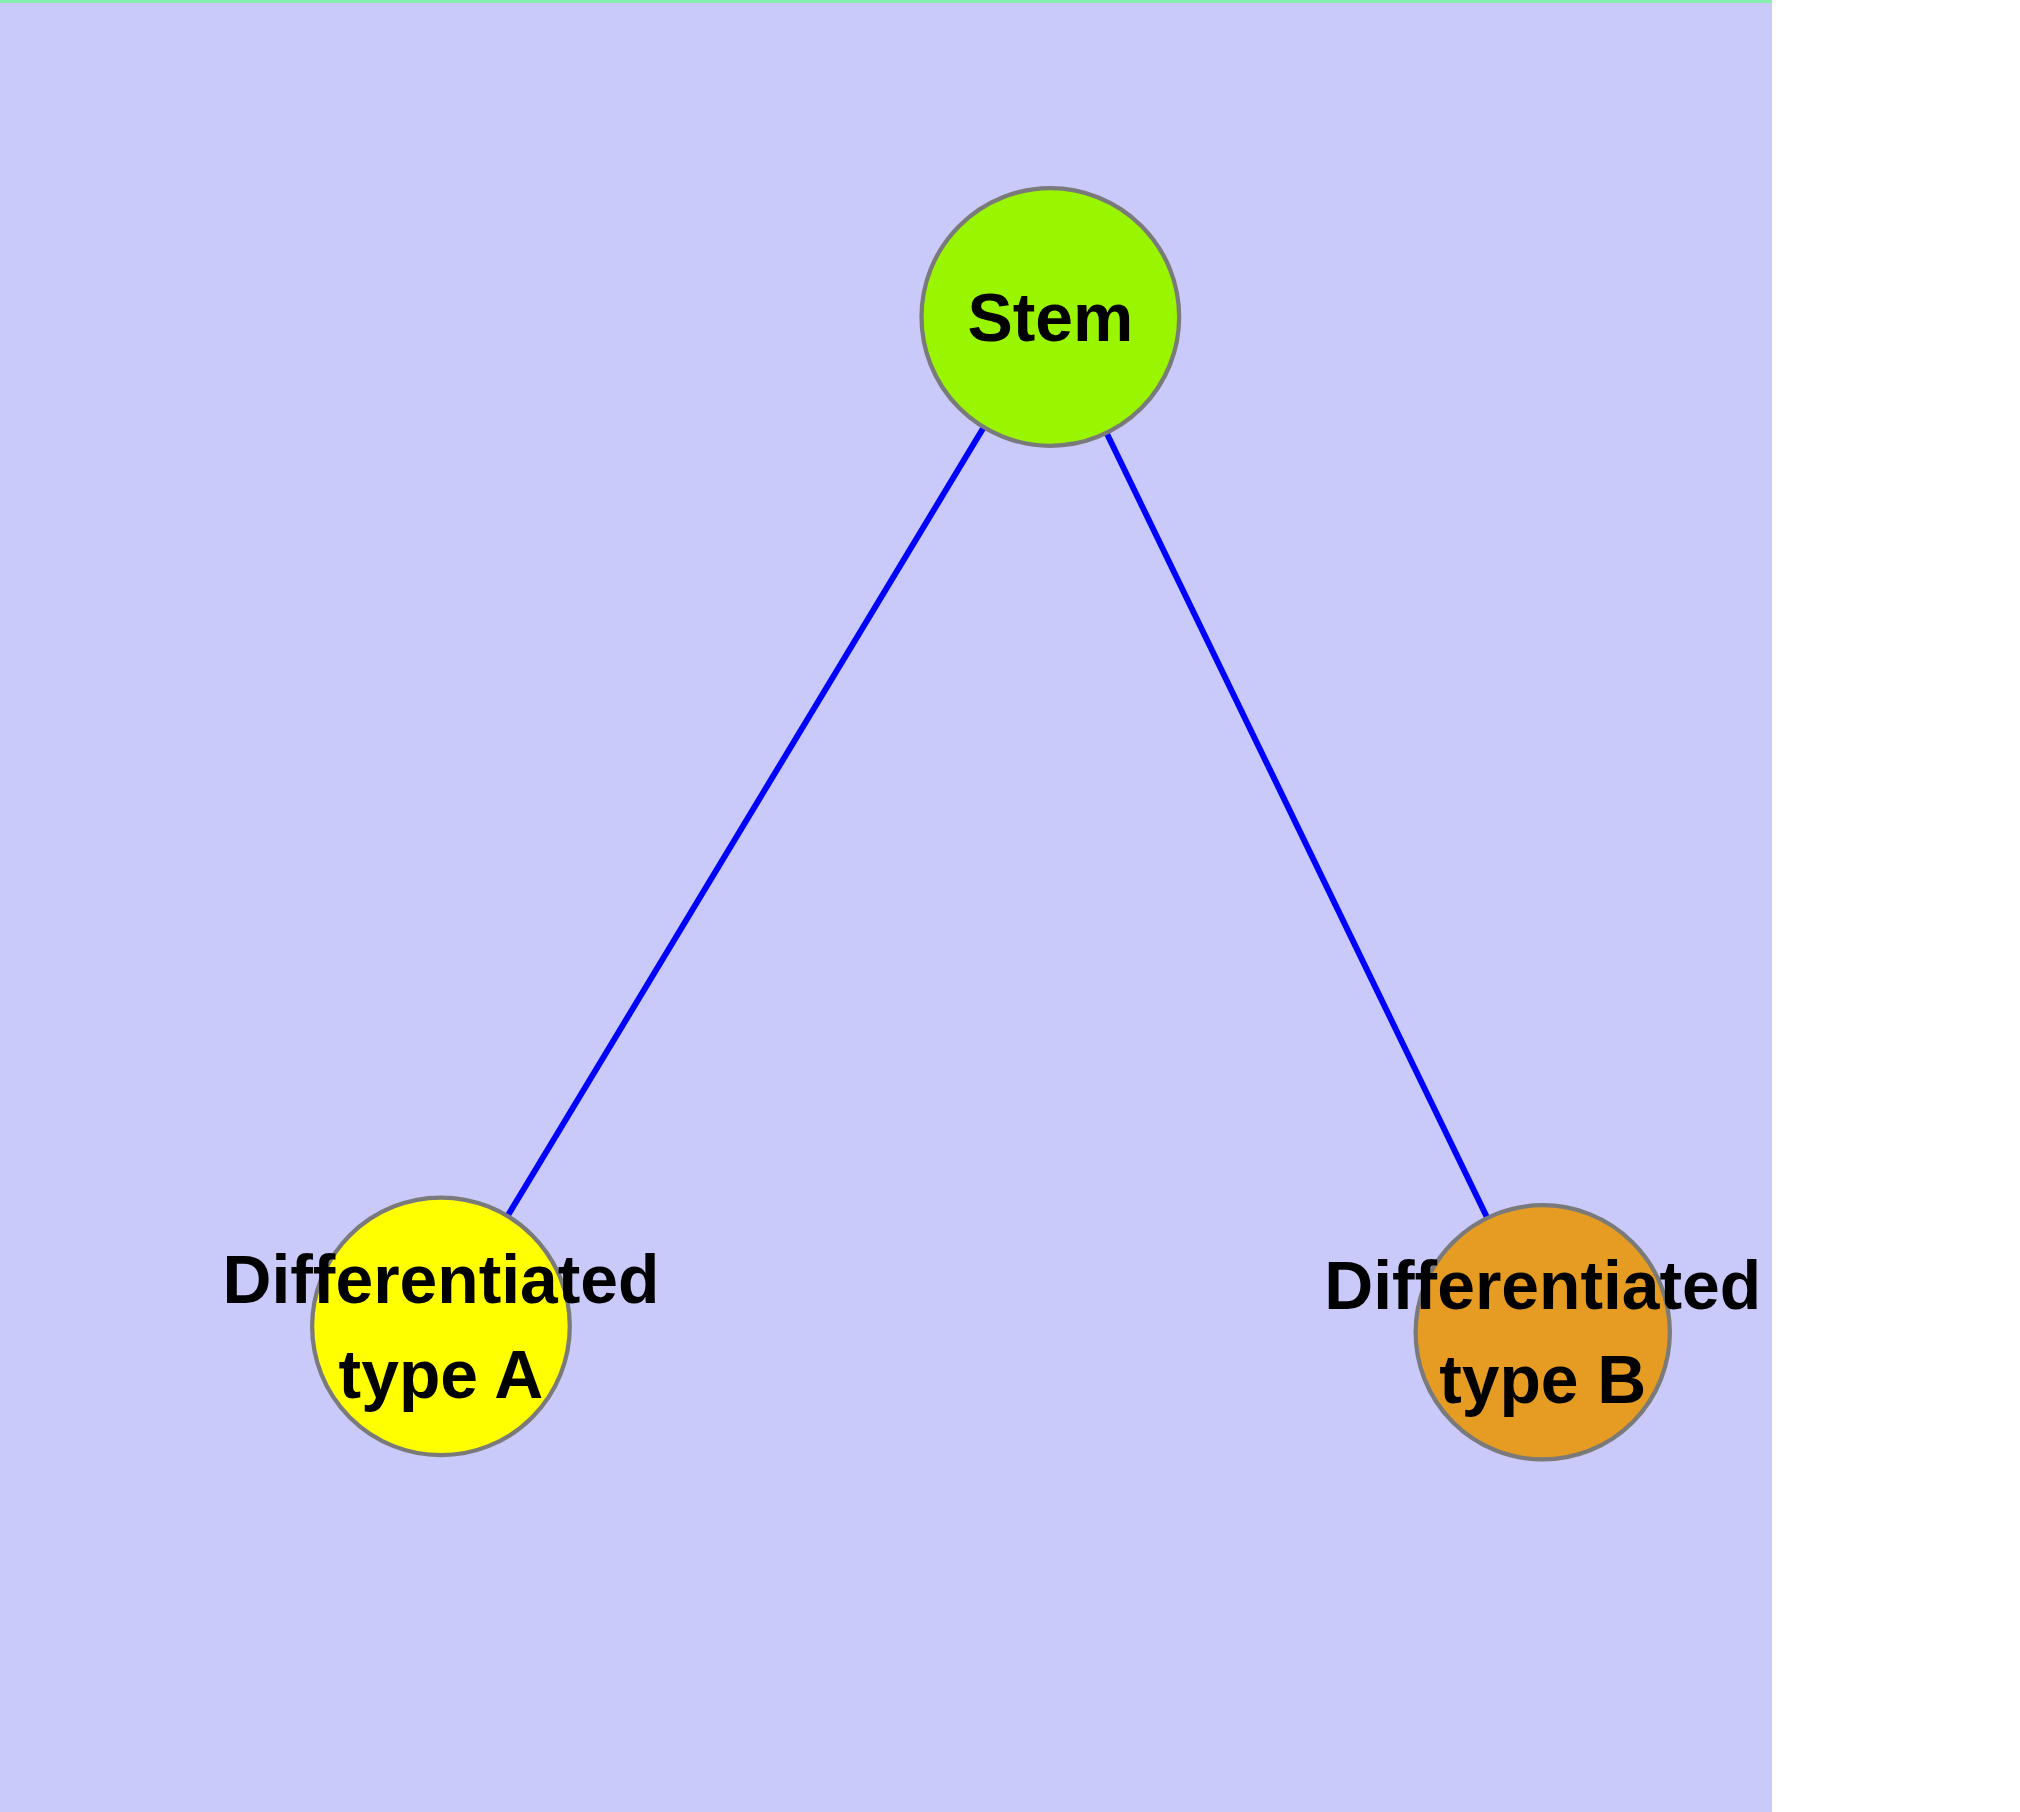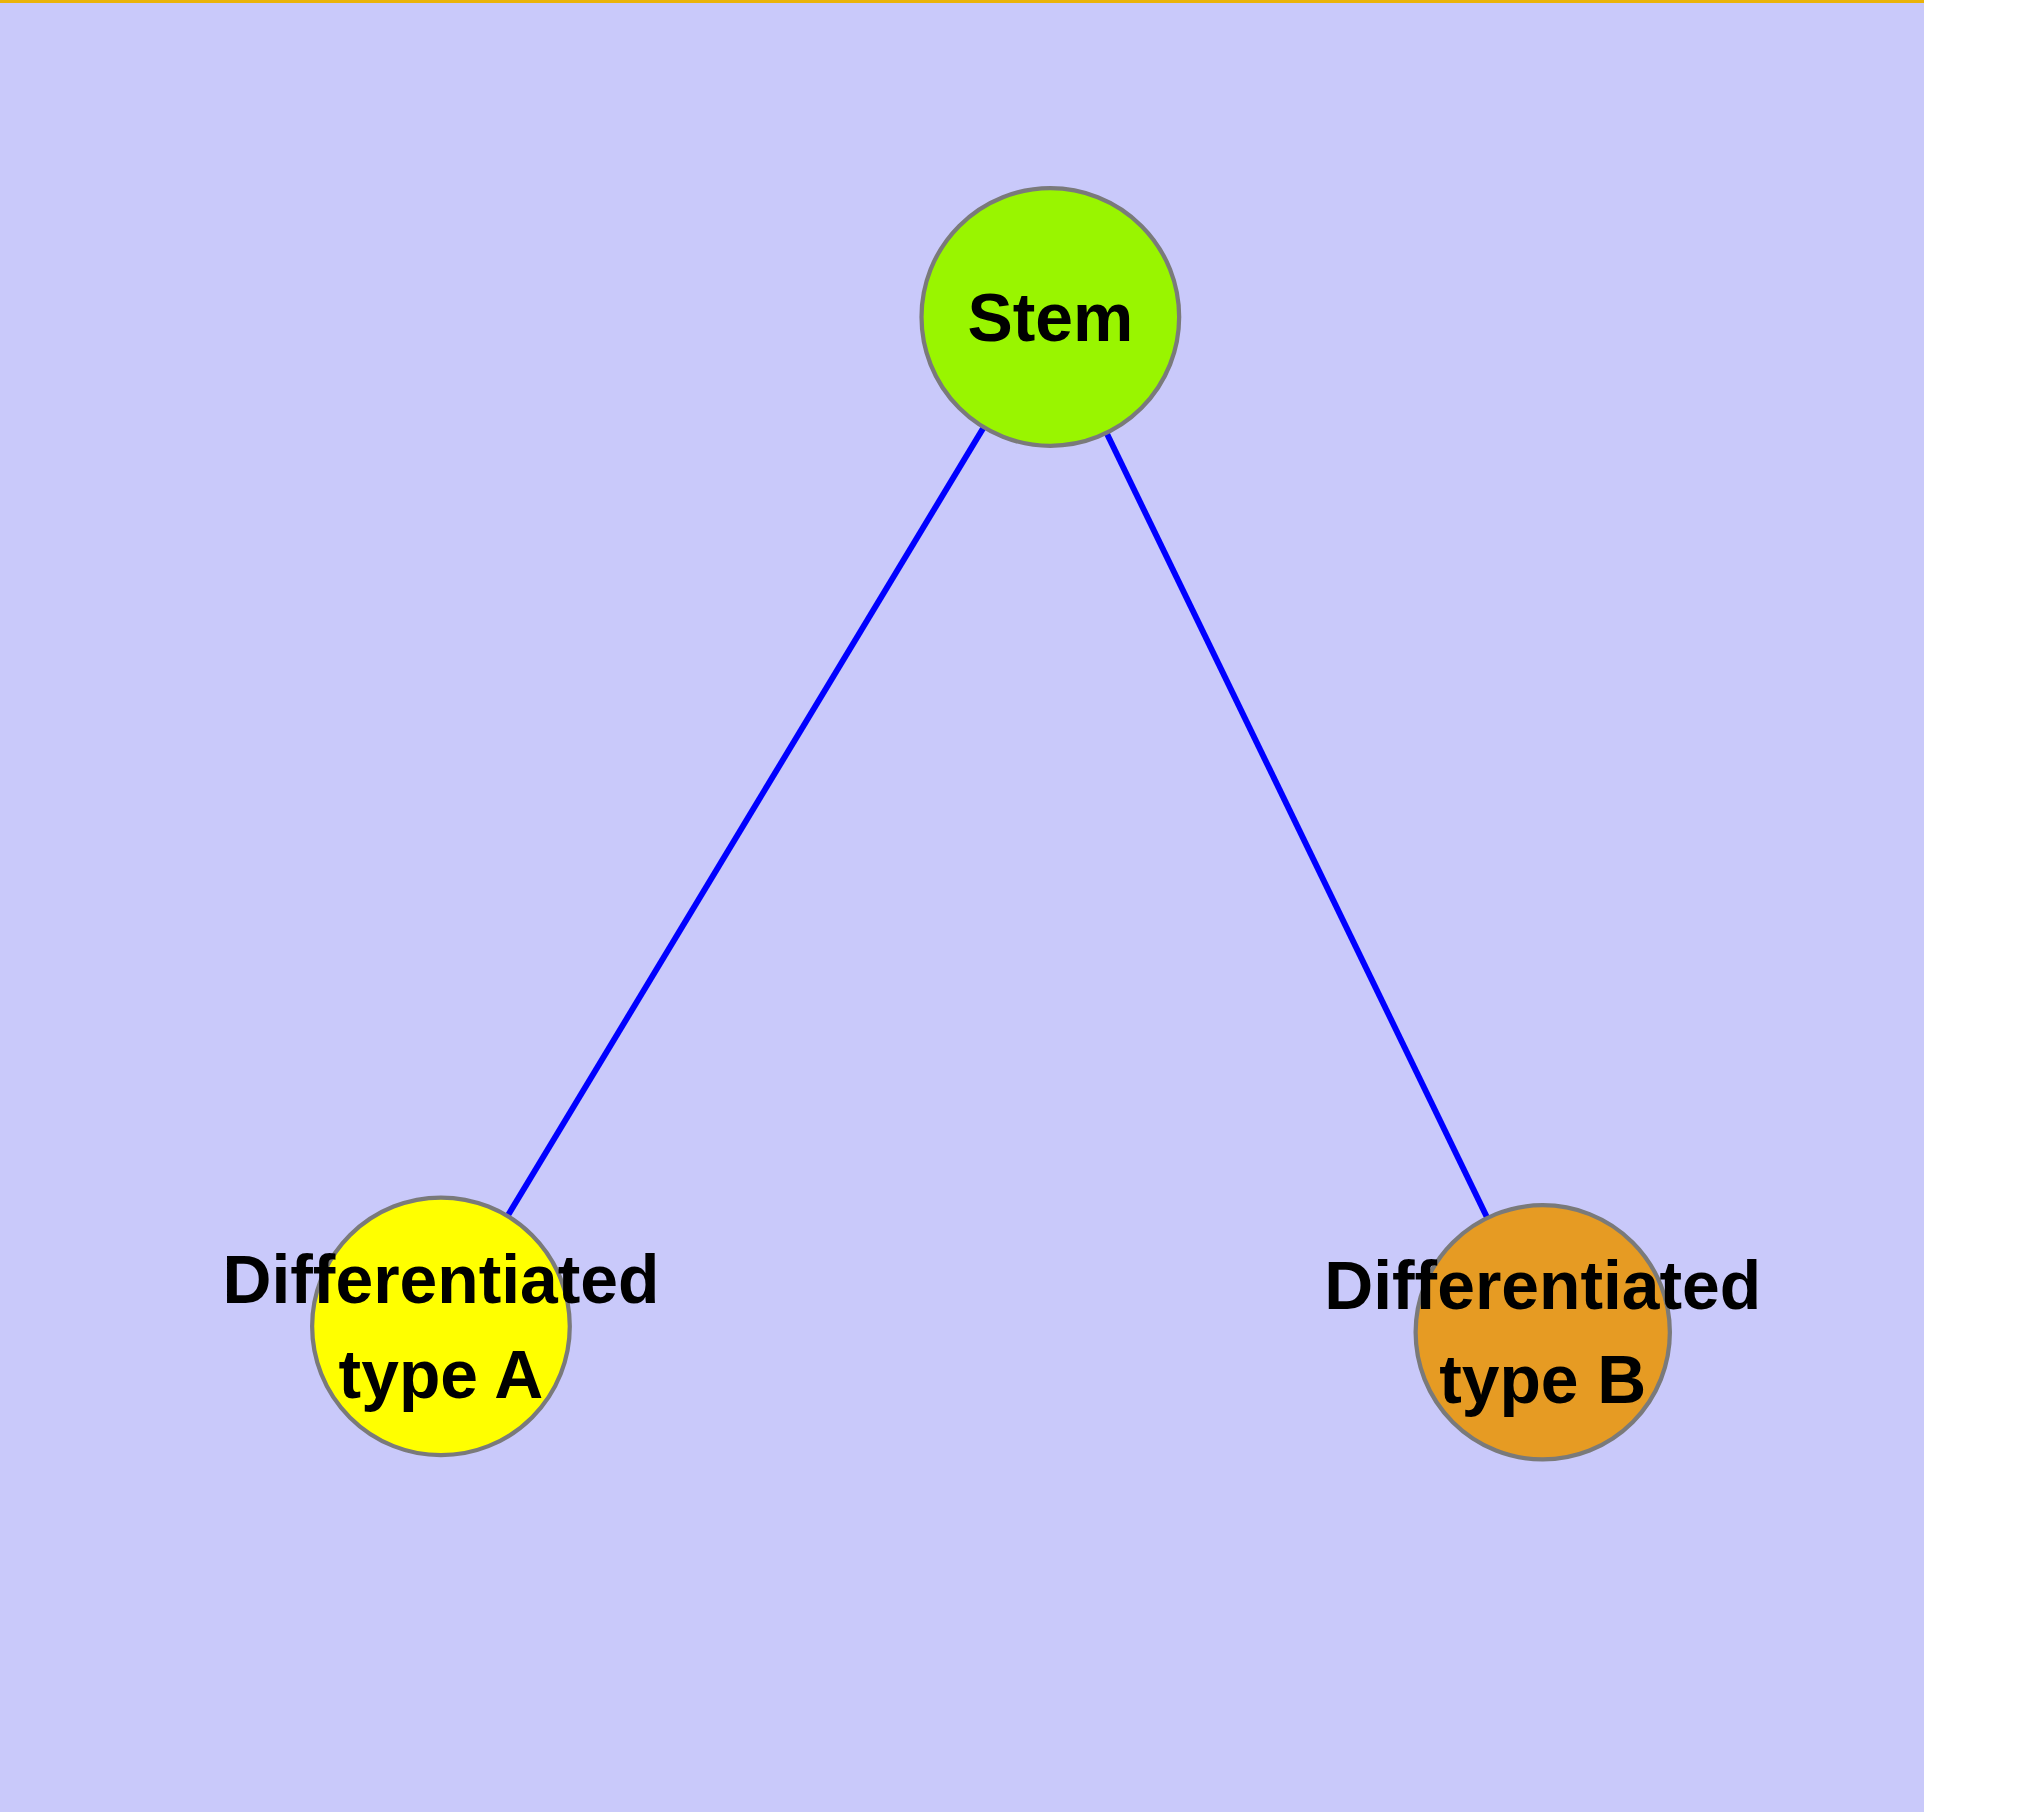--- a/index.html
+++ b/index.html
@@ -2,23 +2,23 @@
 <html style="font-size:13.6px"><head>
 <meta charset="utf-8">
 <style>
   html, body {
     margin: 0;
     padding: 0;
     background: #ffffff;
   }
   .page {
     position: relative;
-    width: 1924px;
+    width: 1772px;
     height: 1812px;
-    background: #eab308;
+    background: #86efac;
     overflow: hidden;
     font-family: "Liberation Sans", "DejaVu Sans", sans-serif;
   }
   .canvas-bg {
     position: absolute;
     left: 0;
     right: 0;
     top: 3.4px;
     bottom: 0;
   }

